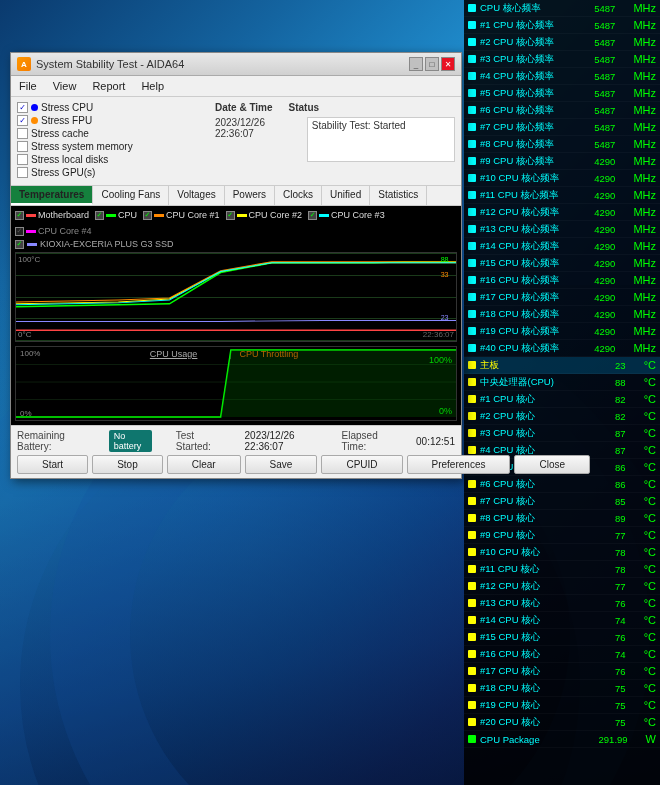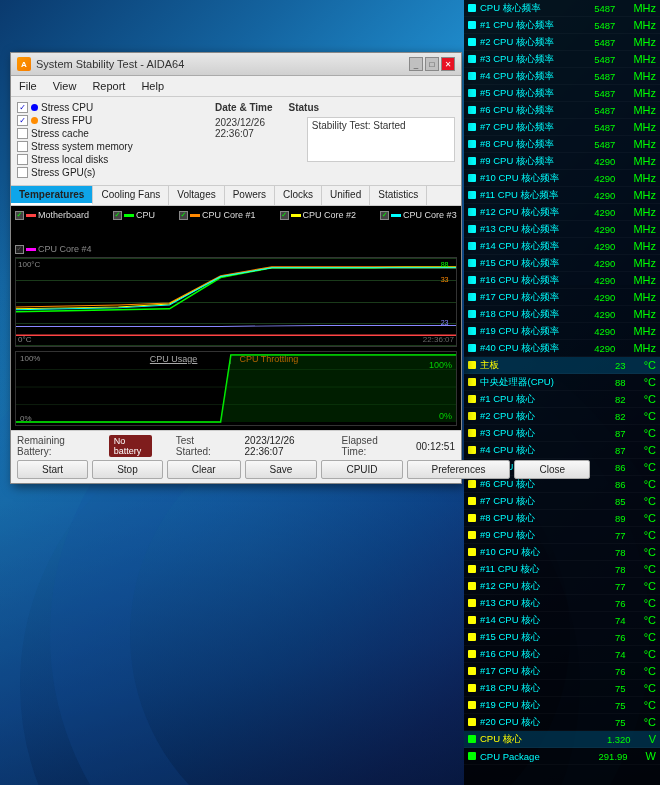--- a/index.html
+++ b/index.html
@@ -212,35 +212,35 @@
       font-size: 10px;
       margin-top: 2px;
     }
     .tab {
       padding: 3px 8px;
       cursor: pointer;
       border-right: 1px solid #ccc;
       color: #222;
     }
     .tab.active {
-      background: #0ea5e9;
+      background: #15803d;
       border-bottom: 2px solid white;
       font-weight: bold;
     }
 
     
     .chart-area {
       background: #000;
       padding: 4px;
     }
 
     
     .legend-row {
       display: flex;
-      gap: 24px;
+      gap: 6px;
       align-items: center;
       flex-wrap: wrap;
       margin-bottom: 3px;
       font-size: 9px;
     }
     .legend-item {
       display: flex;
       align-items: center;
       gap: 2px;
       color: #ddd;
@@ -338,21 +338,21 @@
     }
     .info-row {
       display: flex;
       gap: 24px;
       align-items: center;
       font-size: 10px;
       margin-bottom: 3px;
     }
     .info-label { color: #444; }
     .info-badge {
-      background: #7f1d1d;
+      background: #0f766e;
       color: white;
       padding: 1px 5px;
       font-size: 9px;
       border-radius: 2px;
     }
     .info-val { color: #222; }
 
     .btn-row {
       display: flex;
       gap: 4px;
@@ -628,26 +628,20 @@
       <div class="bullet bullet-yellow"></div>
       <span class="label">#19 CPU 核心</span>
       <span class="value">75</span>
       <span class="unit">°C</span>
     </div>
     <div class="panel-row">
       <div class="bullet bullet-yellow"></div>
       <span class="label">#20 CPU 核心</span>
       <span class="value">75</span>
       <span class="unit">°C</span>
-    </div>
-    <div class="panel-row section-header">
-      <div class="bullet bullet-green"></div>
-      <span class="label" style="color: rgb(255, 255, 0);">CPU 核心</span>
-      <span class="value">1.320</span>
-      <span class="unit">V</span>
     </div>
     <div class="panel-row">
       <div class="bullet bullet-green"></div>
       <span class="label">CPU Package</span>
       <span class="value">291.99</span>
       <span class="unit">W</span>
     </div>
   </div>
 
 <div class="aida-window">
@@ -756,20 +750,25 @@
         <div class="legend-color" style="background:#00ffff;"></div>
         <span style="font-size:9px; color:#ddd;">CPU Core #3</span>
       </div>
       <div class="legend-item">
         <div class="cb-check" style="background:#222;color:#555;">✓</div>
         <div class="legend-color" style="background:#ff00ff;"></div>
         <span style="font-size:9px; color:#888;">CPU Core #4</span>
       </div>
     </div>
 
+    <div style="margin-bottom:3px; display:flex; align-items:center; gap:3px;">
+      <div class="cb-check">✓</div>
+      <div class="legend-color" style="background:#8888ff; width:10px; height:3px;"></div>
+      <span style="font-size:9px; color:#aaa;">KIOXIA-EXCERIA PLUS G3 SSD</span>
+    </div>
 
     <div class="chart-container">
 
       <div class="chart-grid">
         <div class="grid-line"></div>
         <div class="grid-line"></div>
         <div class="grid-line"></div>
         <div class="grid-line"></div>
         <div class="grid-line"></div>
       </div>

